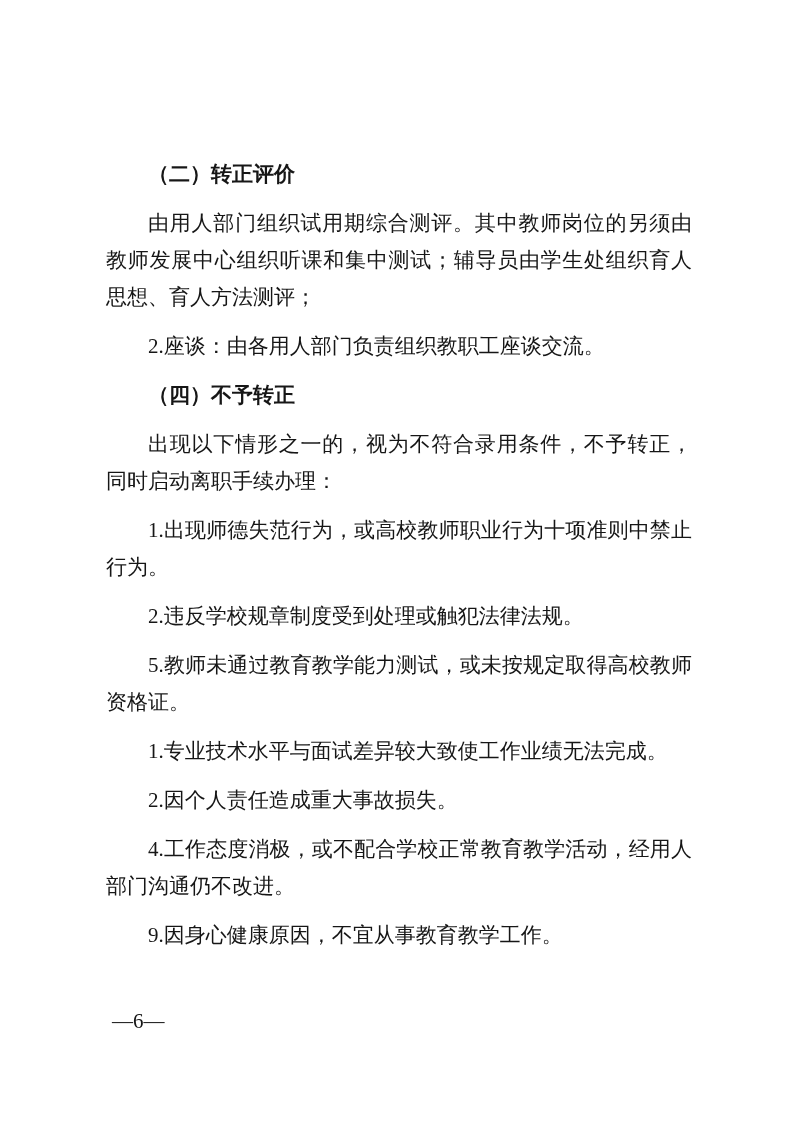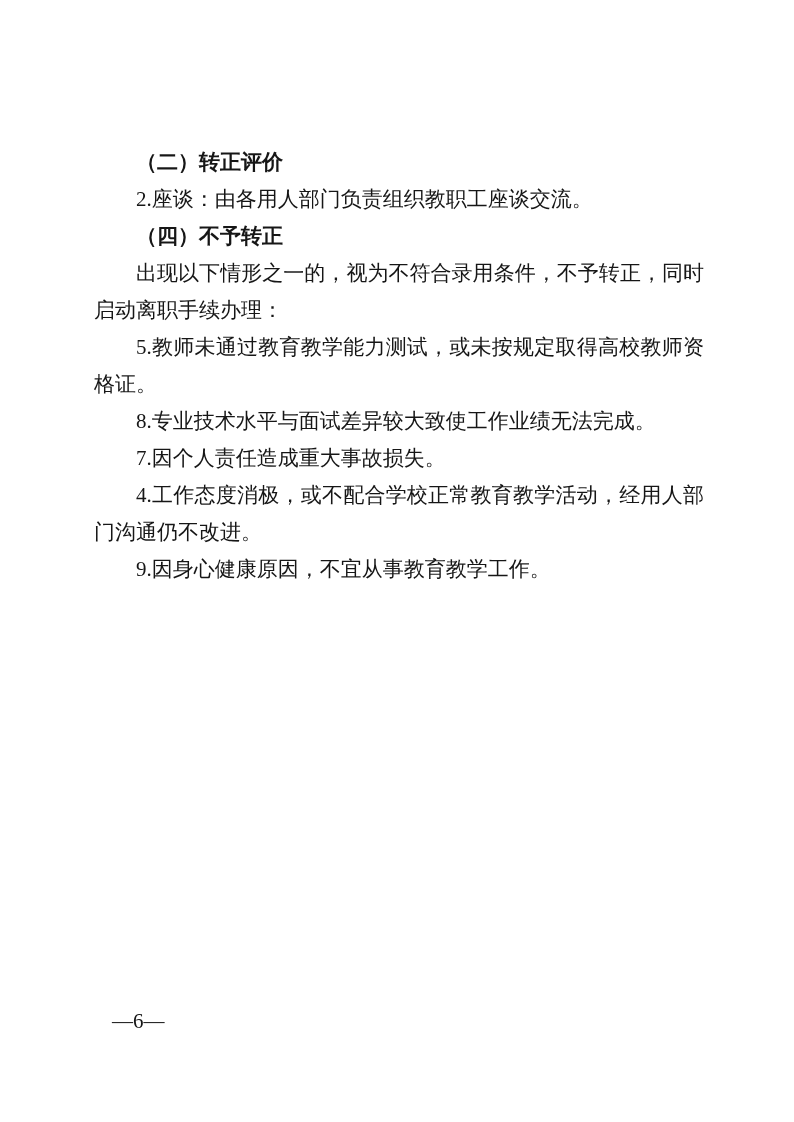--- a/index.html
+++ b/index.html
@@ -16,21 +16,21 @@
     color: #161616;
     overflow: hidden;
   }
   .content {
     position: absolute;
     left: 94px;
     top: 144px;
     width: 610px;
   }
   .content p {
-    margin: 0;
+    margin: 12px;
     padding: 0;
     font-size: 21px;
     line-height: 37px;
     text-indent: 2em;
     text-align: justify;
     text-justify: inter-ideograph;
     font-weight: normal;
   }
   .content p.heading,
   .content p.subheading {
@@ -46,23 +46,26 @@
     color: #161616;
     letter-spacing: 0;
   }
 </style>
 </head>
 <body>
 
 <div class="page">
   <main class="content" id="document-body">
       <p class="heading">（二）转正评价</p>
+      <p class="paragraph">由用人部门组织试用期综合测评。其中教师岗位的另须由教师发展中心组织听课和集中测试；辅导员由学生处组织育人思想、育人方法测评；</p>
       <p class="paragraph">2.座谈：由各用人部门负责组织教职工座谈交流。</p>
       <p class="heading">（四）不予转正</p>
       <p class="paragraph">出现以下情形之一的，视为不符合录用条件，不予转正，同时启动离职手续办理：</p>
+      <p class="paragraph">1.出现师德失范行为，或高校教师职业行为十项准则中禁止行为。</p>
+      <p class="paragraph">2.违反学校规章制度受到处理或触犯法律法规。</p>
       <p class="paragraph">5.教师未通过教育教学能力测试，或未按规定取得高校教师资格证。</p>
-      <p class="paragraph">8.专业技术水平与面试差异较大致使工作业绩无法完成。</p>
-      <p class="paragraph">7.因个人责任造成重大事故损失。</p>
+      <p class="paragraph">1.专业技术水平与面试差异较大致使工作业绩无法完成。</p>
+      <p class="paragraph">2.因个人责任造成重大事故损失。</p>
       <p class="paragraph">4.工作态度消极，或不配合学校正常教育教学活动，经用人部门沟通仍不改进。</p>
       <p class="paragraph">9.因身心健康原因，不宜从事教育教学工作。</p>
     </main>
   <div class="page-number">—6—</div>
 </div>
 
 </body></html>

